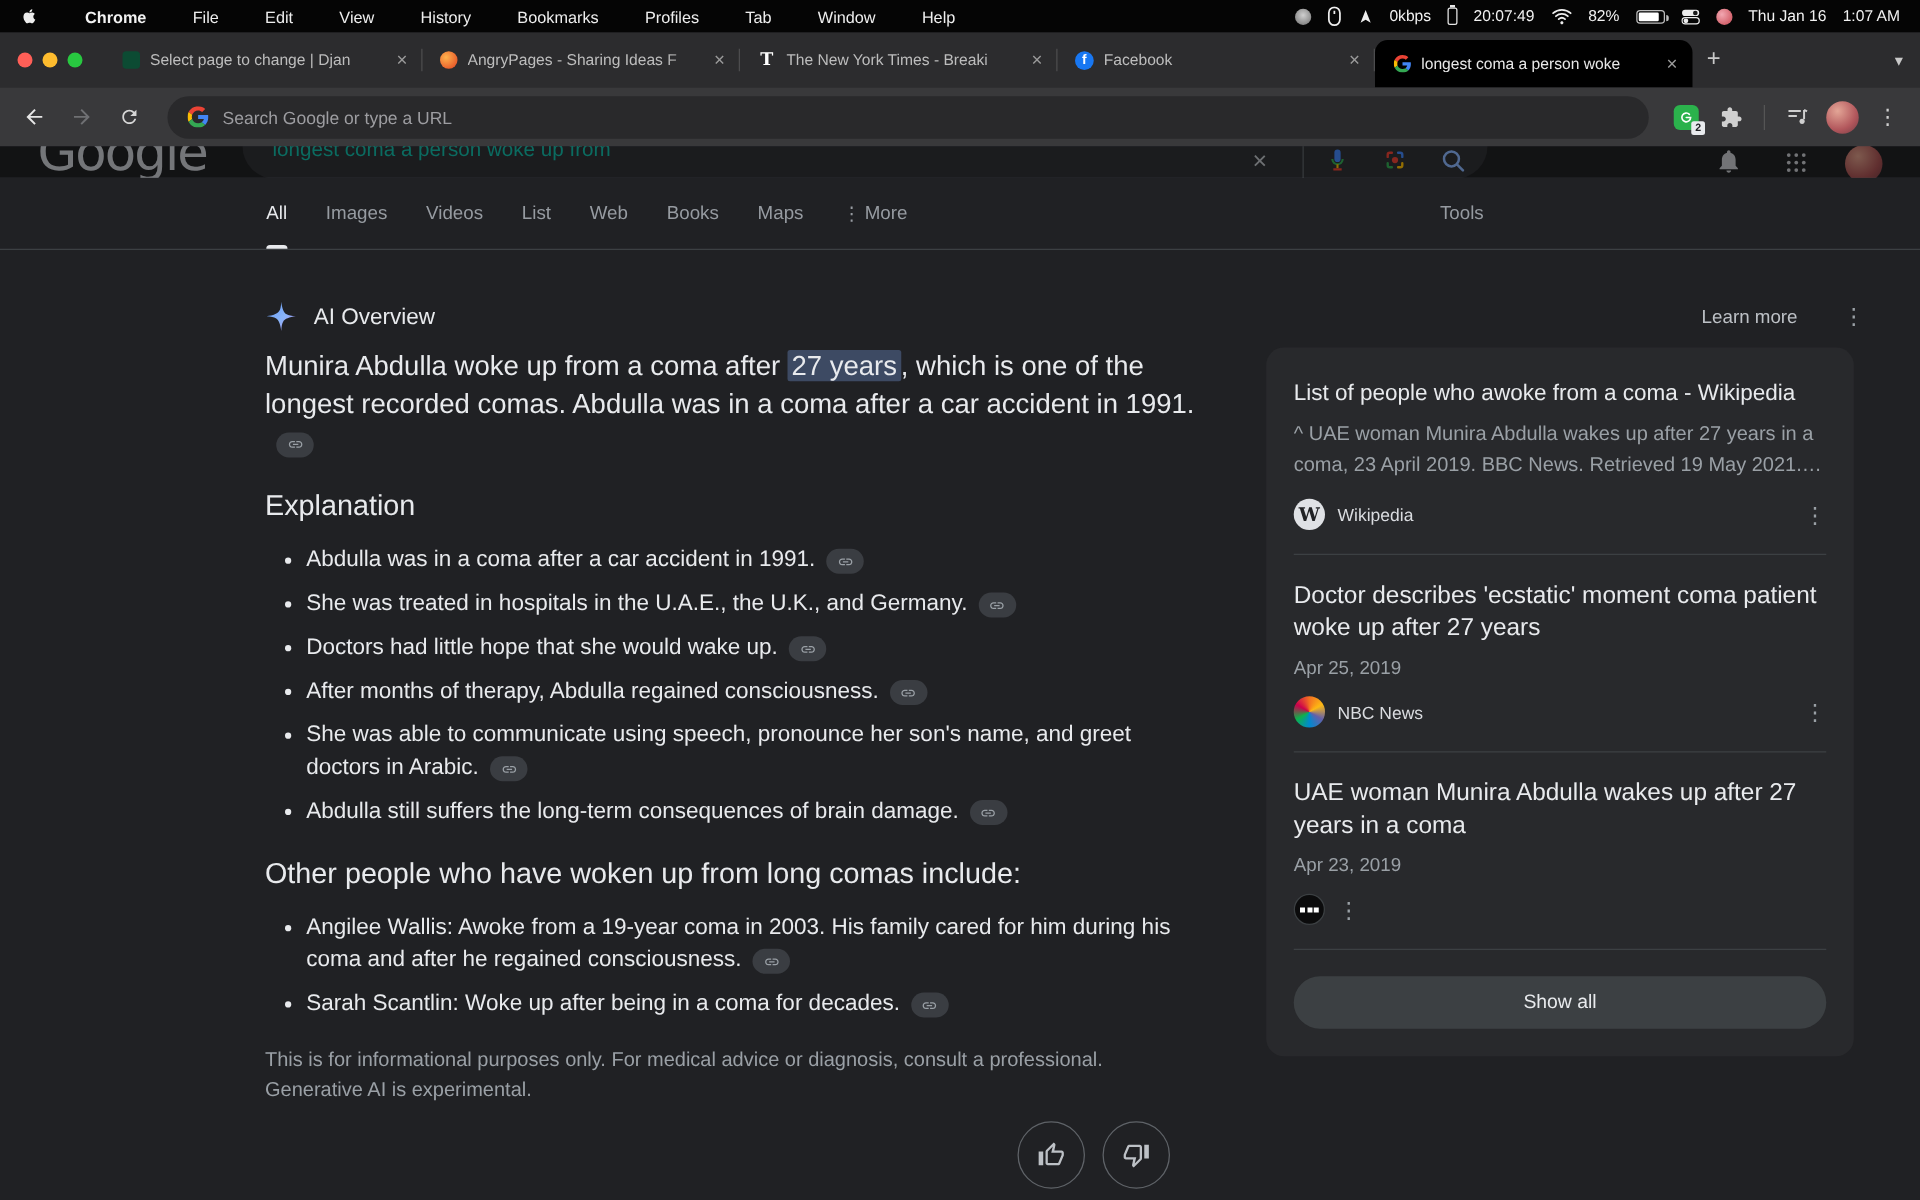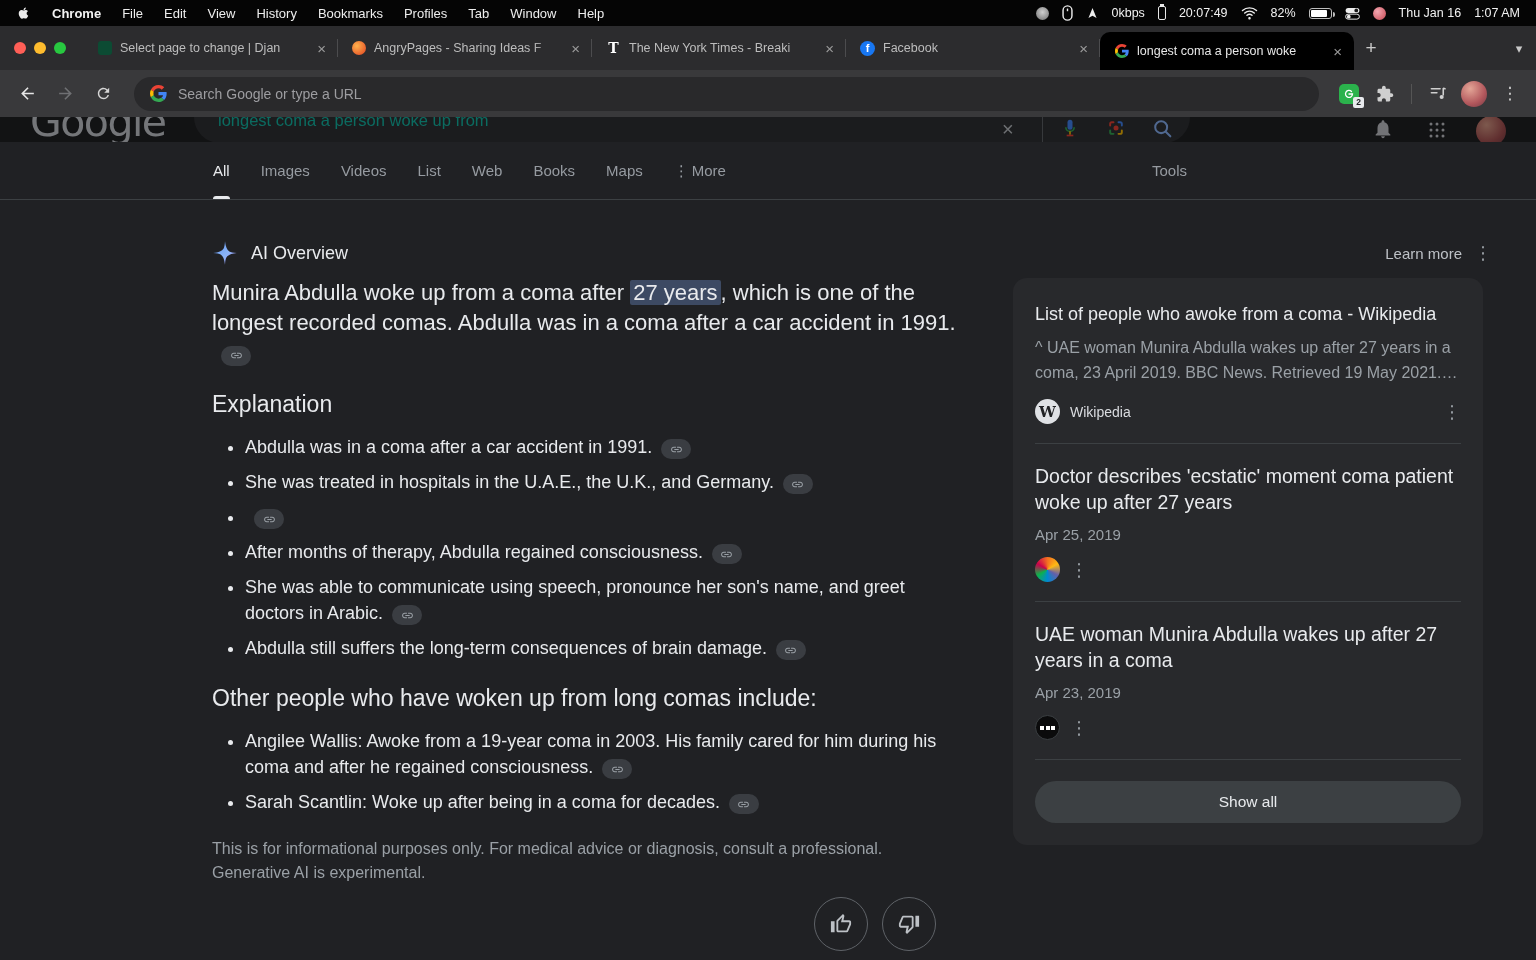--- a/index.html
+++ b/index.html
@@ -3,21 +3,21 @@
 <meta charset="utf-8">
 <style>
   * { margin:0; padding:0; box-sizing:border-box; }
   html,body { width:1536px; height:960px; overflow:hidden; background:#202124;
               font-family:"Liberation Sans", sans-serif; }
   .screen { position:relative; width:1536px; height:960px; background:#202124; overflow:hidden; }
 
   
   .menubar { position:absolute; top:0; left:0; right:0; height:26px; background:#050505;
              display:flex; align-items:center; padding:0 16px; color:#f2f2f2; font-size:13px; }
-  .mb-left { display:flex; align-items:center; gap:21px; }
+  .mb-left { display:flex; align-items:center; gap:37px; }
   .mb-app  { font-weight:bold; }
   .mb-item { color:#eee; }
   .mb-right { margin-left:auto; display:flex; align-items:center; gap:13px; font-size:12.5px; }
   .mb-ic { display:inline-flex; align-items:center; }
   .knob { width:13px; height:13px; border-radius:50%; background:radial-gradient(circle at 50% 40%, #cfcfcf, #8b8b8b 70%); }
   .batt-v { width:8px; height:14px; border:1.5px solid #e8e8e8; border-radius:2px; position:relative; }
   .batt-v:before { content:""; position:absolute; top:-3px; left:1px; right:1px; height:2px; background:#e8e8e8; }
   .batt-h { width:23px; height:11px; border:1px solid #bdbdbd; border-radius:3px; position:relative; }
   .batt-h:before { content:""; position:absolute; left:1px; top:1px; bottom:1px; width:16px; background:#fff; border-radius:1px; }
   .batt-h:after { content:""; position:absolute; right:-4px; top:3px; width:2px; height:5px; background:#bdbdbd; border-radius:0 2px 2px 0; }
@@ -85,21 +85,21 @@
   .nav-item.active:after { content:""; position:absolute; left:0; right:0; bottom:0; height:3px;
                            background:#e8eaed; border-radius:3px 3px 0 0; }
   .nav-more { display:flex; align-items:center; gap:3px; }
   .nav-kebab { font-size:15px; }
   .nav-tools { margin-left:auto; margin-right:349px; }
   .hdivider { height:1px; background:#3c4043; }
 
   
   .ai-row { display:flex; align-items:center; margin:40px 44px 0 212px; }
   .ai-title { margin-left:13px; font-size:18px; color:#e8eaed; }
-  .ai-right { margin-left:auto; display:flex; align-items:center; gap:12px; }
+  .ai-right { margin-left:auto; display:flex; align-items:center; gap:36px; }
   .learn-more { color:#bdc1c6; font-size:15px; }
   .kebab { color:#9aa0a6; font-size:18px; line-height:1; }
 
   .columns { position:relative; margin-top:12px; }
   .left-col { margin-left:212px; width:748px; }
   .intro { font-size:22px; line-height:29.5px; color:#e8eaed; margin-top:4px; }
   .hl { background:#3d4a63; border-radius:2px; padding:0 3px; }
   .linkchip { display:inline-flex; align-items:center; justify-content:center; width:30px; height:20px;
               background:#3a3d42; border-radius:10px; margin-left:9px; vertical-align:-3px; }
   .section-h { font-size:23px; font-weight:400; color:#e8eaed; margin:24px 0 16px; }
@@ -397,21 +397,21 @@
           <li><span>Abdulla was in a coma after a car accident in 1991.</span><span class="linkchip">
                 <svg width="13" height="13" viewBox="0 0 24 24">
                   <path fill="#9aa0a6" d="M3.9 12c0-1.71 1.39-3.1 3.1-3.1h4V7H7c-2.76 0-5 2.24-5 5s2.24 5 5 5h4v-1.9H7c-1.71 0-3.1-1.39-3.1-3.1zM8 13h8v-2H8v2zm9-6h-4v1.9h4c1.71 0 3.1 1.39 3.1 3.1s-1.39 3.1-3.1 3.1h-4V17h4c2.76 0 5-2.24 5-5s-2.24-5-5-5z"></path>
                 </svg>
               </span></li>
           <li><span>She was treated in hospitals in the U.A.E., the U.K., and Germany.</span><span class="linkchip">
                 <svg width="13" height="13" viewBox="0 0 24 24">
                   <path fill="#9aa0a6" d="M3.9 12c0-1.71 1.39-3.1 3.1-3.1h4V7H7c-2.76 0-5 2.24-5 5s2.24 5 5 5h4v-1.9H7c-1.71 0-3.1-1.39-3.1-3.1zM8 13h8v-2H8v2zm9-6h-4v1.9h4c1.71 0 3.1 1.39 3.1 3.1s-1.39 3.1-3.1 3.1h-4V17h4c2.76 0 5-2.24 5-5s-2.24-5-5-5z"></path>
                 </svg>
               </span></li>
-          <li><span class="linkchip">
+          <li><span>Doctors had little hope that she would wake up.</span><span class="linkchip">
                 <svg width="13" height="13" viewBox="0 0 24 24">
                   <path fill="#9aa0a6" d="M3.9 12c0-1.71 1.39-3.1 3.1-3.1h4V7H7c-2.76 0-5 2.24-5 5s2.24 5 5 5h4v-1.9H7c-1.71 0-3.1-1.39-3.1-3.1zM8 13h8v-2H8v2zm9-6h-4v1.9h4c1.71 0 3.1 1.39 3.1 3.1s-1.39 3.1-3.1 3.1h-4V17h4c2.76 0 5-2.24 5-5s-2.24-5-5-5z"></path>
                 </svg>
               </span></li>
           <li><span>After months of therapy, Abdulla regained consciousness.</span><span class="linkchip">
                 <svg width="13" height="13" viewBox="0 0 24 24">
                   <path fill="#9aa0a6" d="M3.9 12c0-1.71 1.39-3.1 3.1-3.1h4V7H7c-2.76 0-5 2.24-5 5s2.24 5 5 5h4v-1.9H7c-1.71 0-3.1-1.39-3.1-3.1zM8 13h8v-2H8v2zm9-6h-4v1.9h4c1.71 0 3.1 1.39 3.1 3.1s-1.39 3.1-3.1 3.1h-4V17h4c2.76 0 5-2.24 5-5s-2.24-5-5-5z"></path>
                 </svg>
               </span></li>
           <li><span>She was able to communicate using speech, pronounce her son's name, and greet doctors in Arabic.</span><span class="linkchip">
@@ -451,20 +451,21 @@
           <span class="src-name">Wikipedia</span>
           <span class="kebab">⋮</span>
         </div>
 
         <div class="card-div"></div>
 
         <div class="card-title lg">Doctor describes 'ecstatic' moment coma patient woke up after 27 years</div>
         <div class="card-date">Apr 25, 2019</div>
         <div class="source-row">
           <span class="src-icon ic-nbc"></span>
+          <span class="src-name">NBC News</span>
           <span class="kebab">⋮</span>
         </div>
 
         <div class="card-div"></div>
 
         <div class="card-title lg">UAE woman Munira Abdulla wakes up after 27 years in a coma</div>
         <div class="card-date">Apr 23, 2019</div>
         <div class="source-row">
           <span class="src-icon ic-bbc">
               <i></i>

